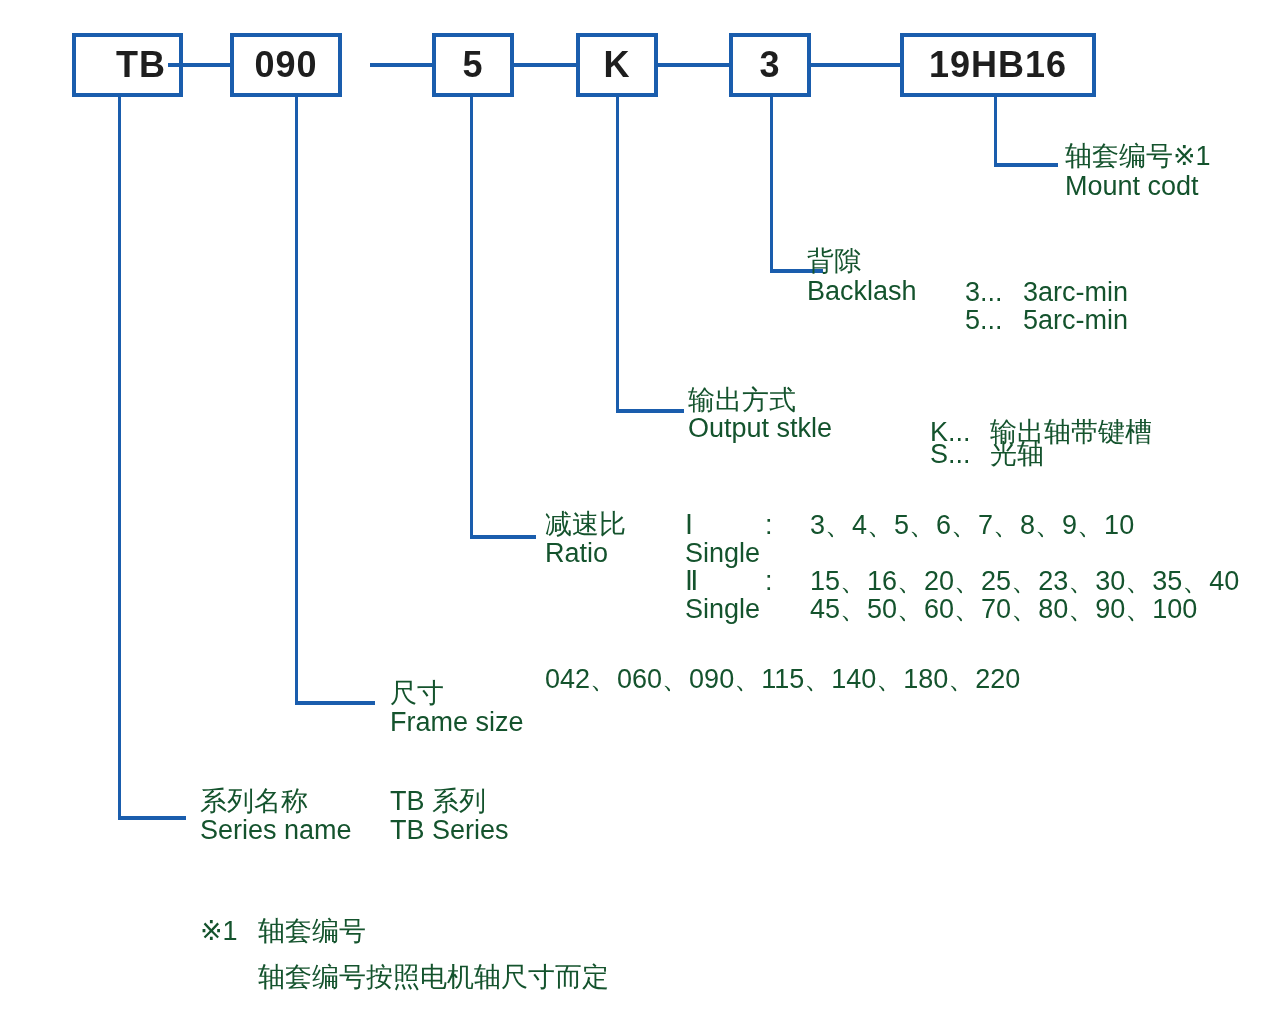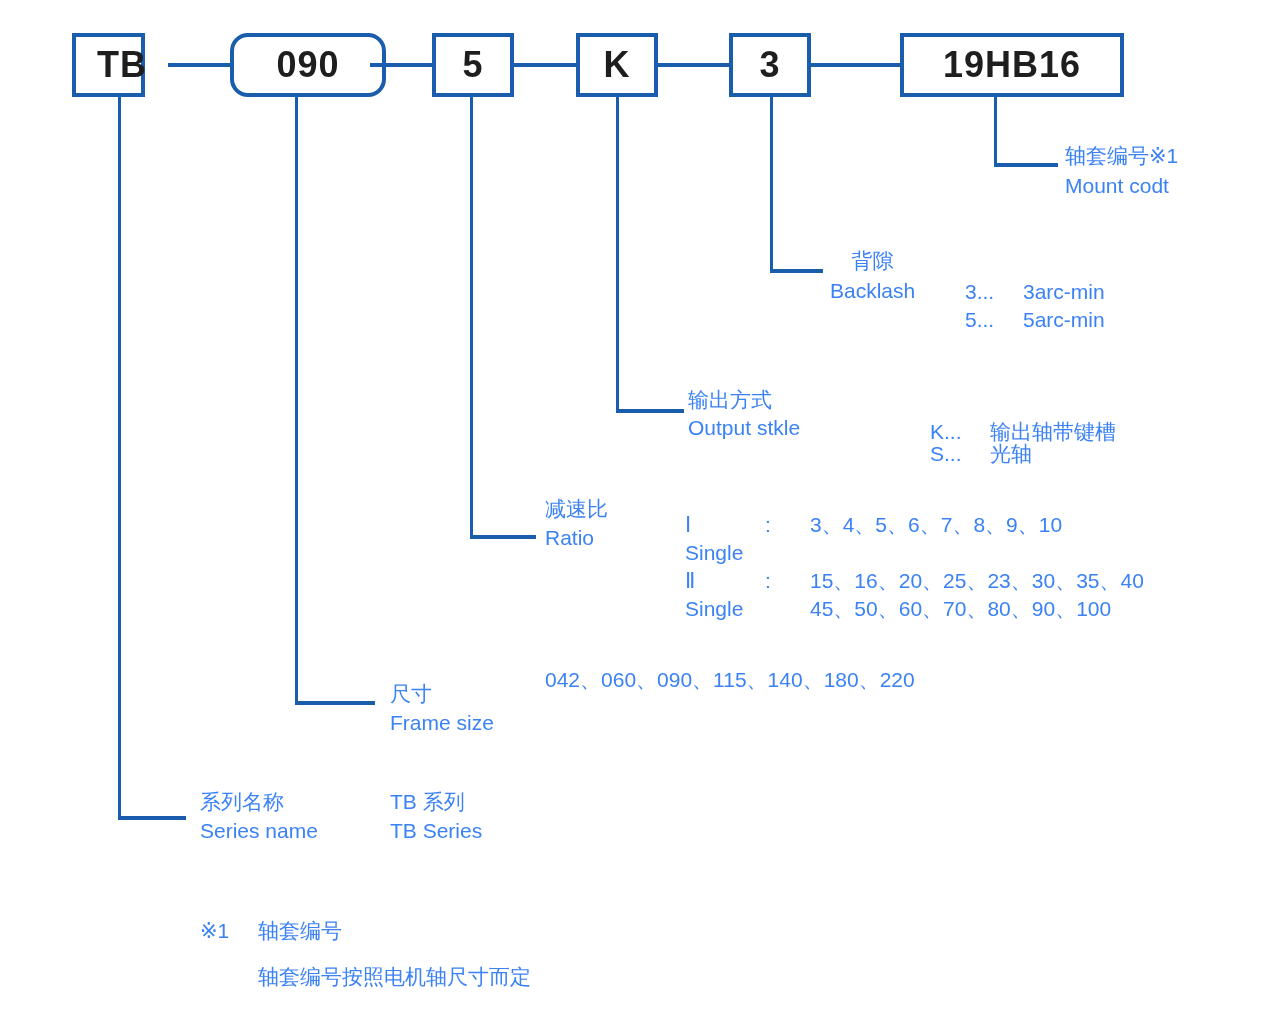--- a/index.html
+++ b/index.html
@@ -38,52 +38,52 @@
     height: 4px;
     background: #1a5dad;
   }
   .v-line {
     position: absolute;
     width: 3px;
     background: #1a5dad;
   }
   .text-block {
     position: absolute;
-    font-size: 21px;
+    font-size: 27px;
     line-height: 30px;
     white-space: nowrap;
-    color: #3b82f6;
+    color: #14532d;
   }
   .opt-code { display: inline-block; width: 58px; }
   .opt-code-out { display: inline-block; width: 60px; }
   .col-stage { display: inline-block; width: 80px; }
   .col-colon { display: inline-block; width: 45px; }
   .fn-marker { display: inline-block; width: 58px; }
 </style>
 </head>
 <body>
 
 <div class="canvas">
 
-  <div class="code-box" style="left:72px; width:73px;padding-left:27px;">
+  <div class="code-box" style="left:72px; width:111px;padding-left:27px;">
     <span class="code-box-label">TB</span>
   </div>
-  <div class="code-box" style="left:230px; width:156px;border-radius:18px;">
+  <div class="code-box" style="left:230px; width:112px;">
     <span class="code-box-label">090</span>
   </div>
   <div class="code-box" style="left:432px; width:82px;">
     <span class="code-box-label">5</span>
   </div>
   <div class="code-box" style="left:576px; width:82px;">
     <span class="code-box-label">K</span>
   </div>
   <div class="code-box" style="left:729px; width:82px;">
     <span class="code-box-label">3</span>
   </div>
-  <div class="code-box" style="left:900px; width:224px;">
+  <div class="code-box" style="left:900px; width:196px;">
     <span class="code-box-label">19HB16</span>
   </div>
 
   <div class="h-line" style="left:168px; top:63px; width:62px;"></div>
   <div class="h-line" style="left:370px; top:63px; width:62px;"></div>
   <div class="h-line" style="left:514px; top:63px; width:62px;"></div>
   <div class="h-line" style="left:658px; top:63px; width:71px;"></div>
   <div class="h-line" style="left:811px; top:63px; width:89px;"></div>
 
   <div class="v-line" style="left:118px; top:97px; height:723px;"></div>
@@ -102,21 +102,21 @@
   <div class="h-line" style="left:770px; top:269px; width:53px;"></div>
 
   <div class="v-line" style="left:994px; top:97px; height:70px;"></div>
   <div class="h-line" style="left:994px; top:163px; width:64px;"></div>
 
   <div class="text-block" style="left:1065px; top:141px;">
     <div>轴套编号※1</div>
     <div>Mount codt</div>
   </div>
 
-  <div class="text-block" style="left:830px; top:246px;text-align:center;">
+  <div class="text-block" style="left:807px; top:246px;">
     <div>背隙</div>
     <div>Backlash</div>
   </div>
   <div class="text-block" style="left:965px; top:278px; line-height:28px;">
     <div>
       <span class="opt-code">3...</span><span>3arc-min</span>
     </div>
     <div>
       <span class="opt-code">5...</span><span>5arc-min</span>
     </div>
@@ -128,21 +128,21 @@
   </div>
   <div class="text-block" style="left:903px; top:421px; line-height:22px;margin-left:27px;">
     <div>
       <span class="opt-code-out">K...</span><span>输出轴带键槽</span>
     </div>
     <div>
       <span class="opt-code-out">S...</span><span>光轴</span>
     </div>
   </div>
 
-  <div class="text-block" style="left:545px; top:494px; line-height:29px;">
+  <div class="text-block" style="left:545px; top:510px; line-height:29px;">
     <div>减速比</div>
     <div>Ratio</div>
   </div>
   <div class="text-block" style="left:685px; top:511px; line-height:28px;">
     <div>
       <span class="col-stage">Ⅰ</span><span class="col-colon">:</span><span>3、4、5、6、7、8、9、10</span>
     </div>
     <div>
       <span class="col-stage">Single</span><span class="col-colon"></span><span></span>
     </div>

